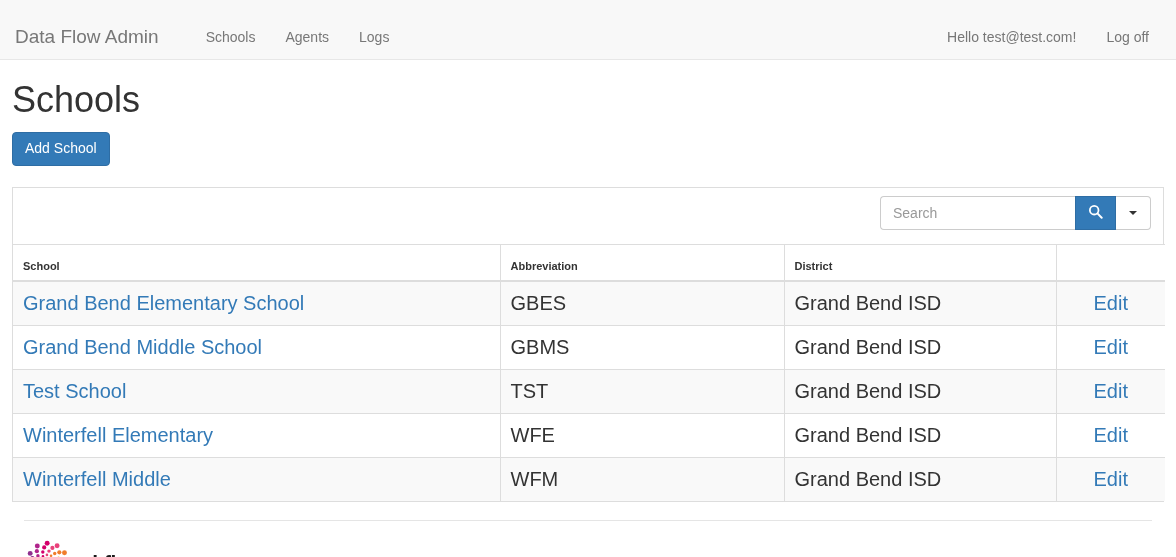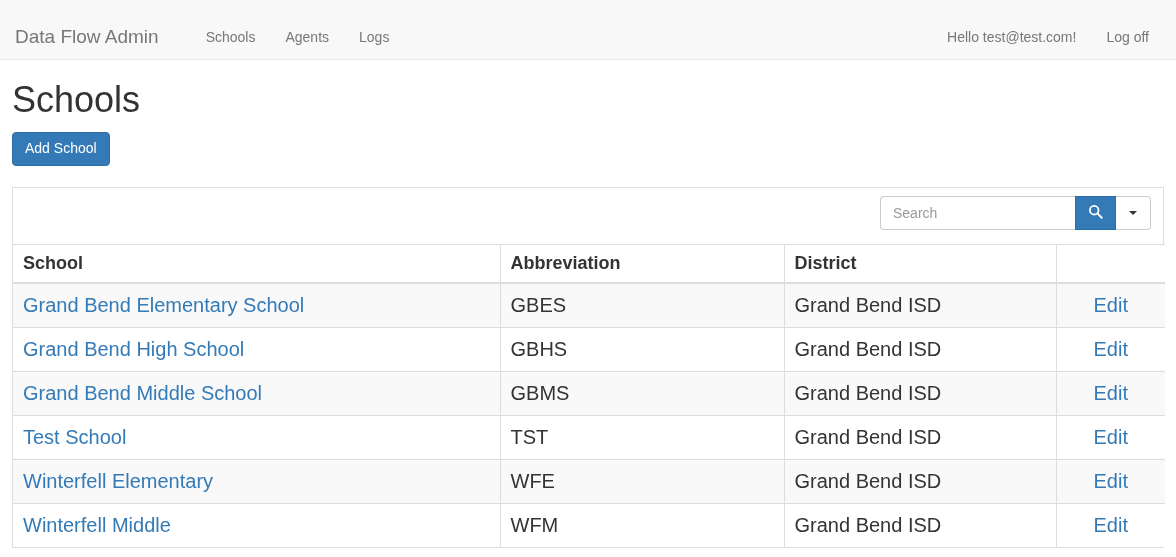--- a/index.html
+++ b/index.html
@@ -159,21 +159,21 @@
 
   
   table.data-table {
     width: 100%;
     border-collapse: collapse;
     border-spacing: 0;
     table-layout: fixed;
   }
   table.data-table th {
     text-align: left;
-    font-size: 18px;
+    font-size: 11px;
     font-weight: bold;
     color: #333333;
     padding: 8px 10px;
     height: 37px;
     border-top: 1px solid #dddddd;
     border-bottom: 2px solid #dddddd;
     border-right: 1px solid #dddddd;
     vertical-align: bottom;
     background: #ffffff;
   }
@@ -291,26 +291,20 @@
           <th>School</th>
           <th>Abbreviation</th>
           <th>District</th>
           <th></th>
         </tr>
       </thead>
       <tbody id="schools-tbody">
           <tr>
             <td><a class="cell-link">Grand Bend Elementary School</a></td>
             <td>GBES</td>
-            <td>Grand Bend ISD</td>
-            <td class="td-actions"><a class="cell-link">Edit</a></td>
-          </tr>
-          <tr>
-            <td><a class="cell-link">Grand Bend High School</a></td>
-            <td>GBHS</td>
             <td>Grand Bend ISD</td>
             <td class="td-actions"><a class="cell-link">Edit</a></td>
           </tr>
           <tr>
             <td><a class="cell-link">Grand Bend Middle School</a></td>
             <td>GBMS</td>
             <td>Grand Bend ISD</td>
             <td class="td-actions"><a class="cell-link">Edit</a></td>
           </tr>
           <tr>

